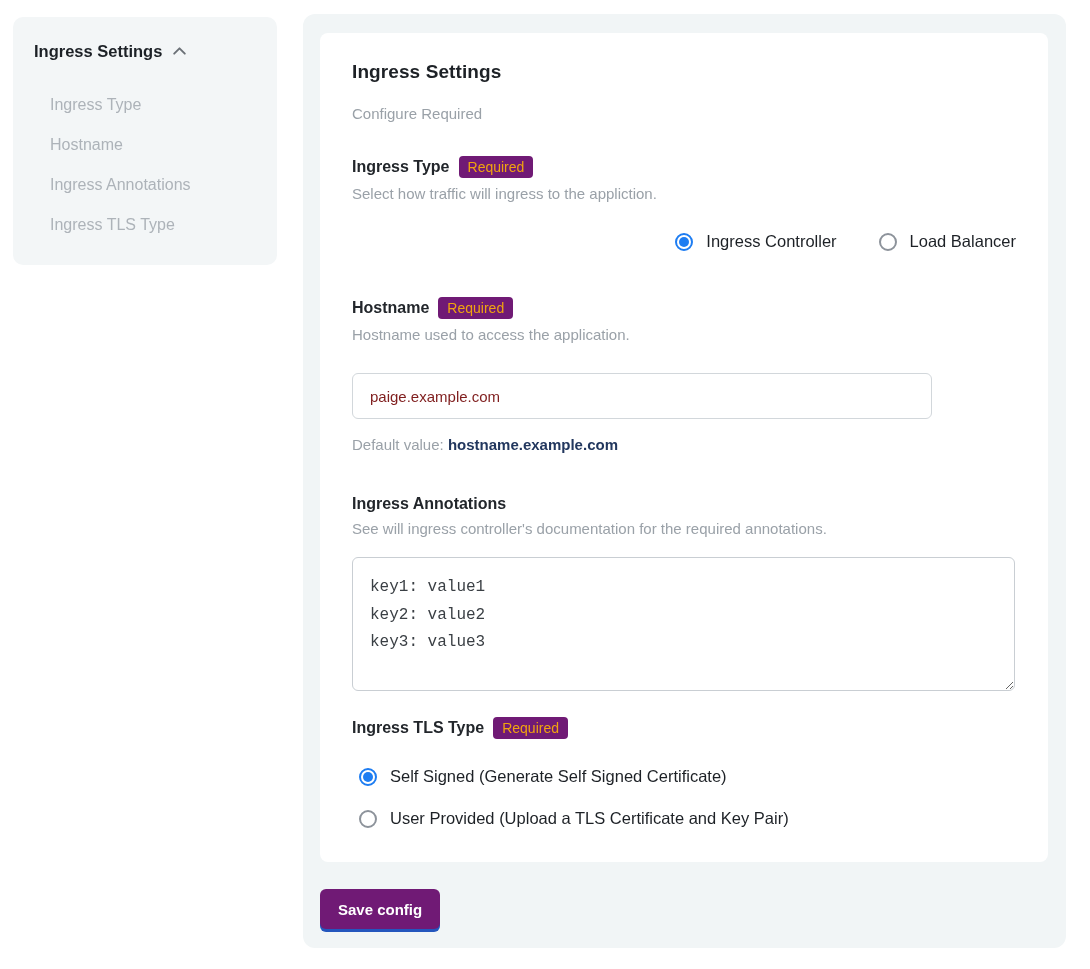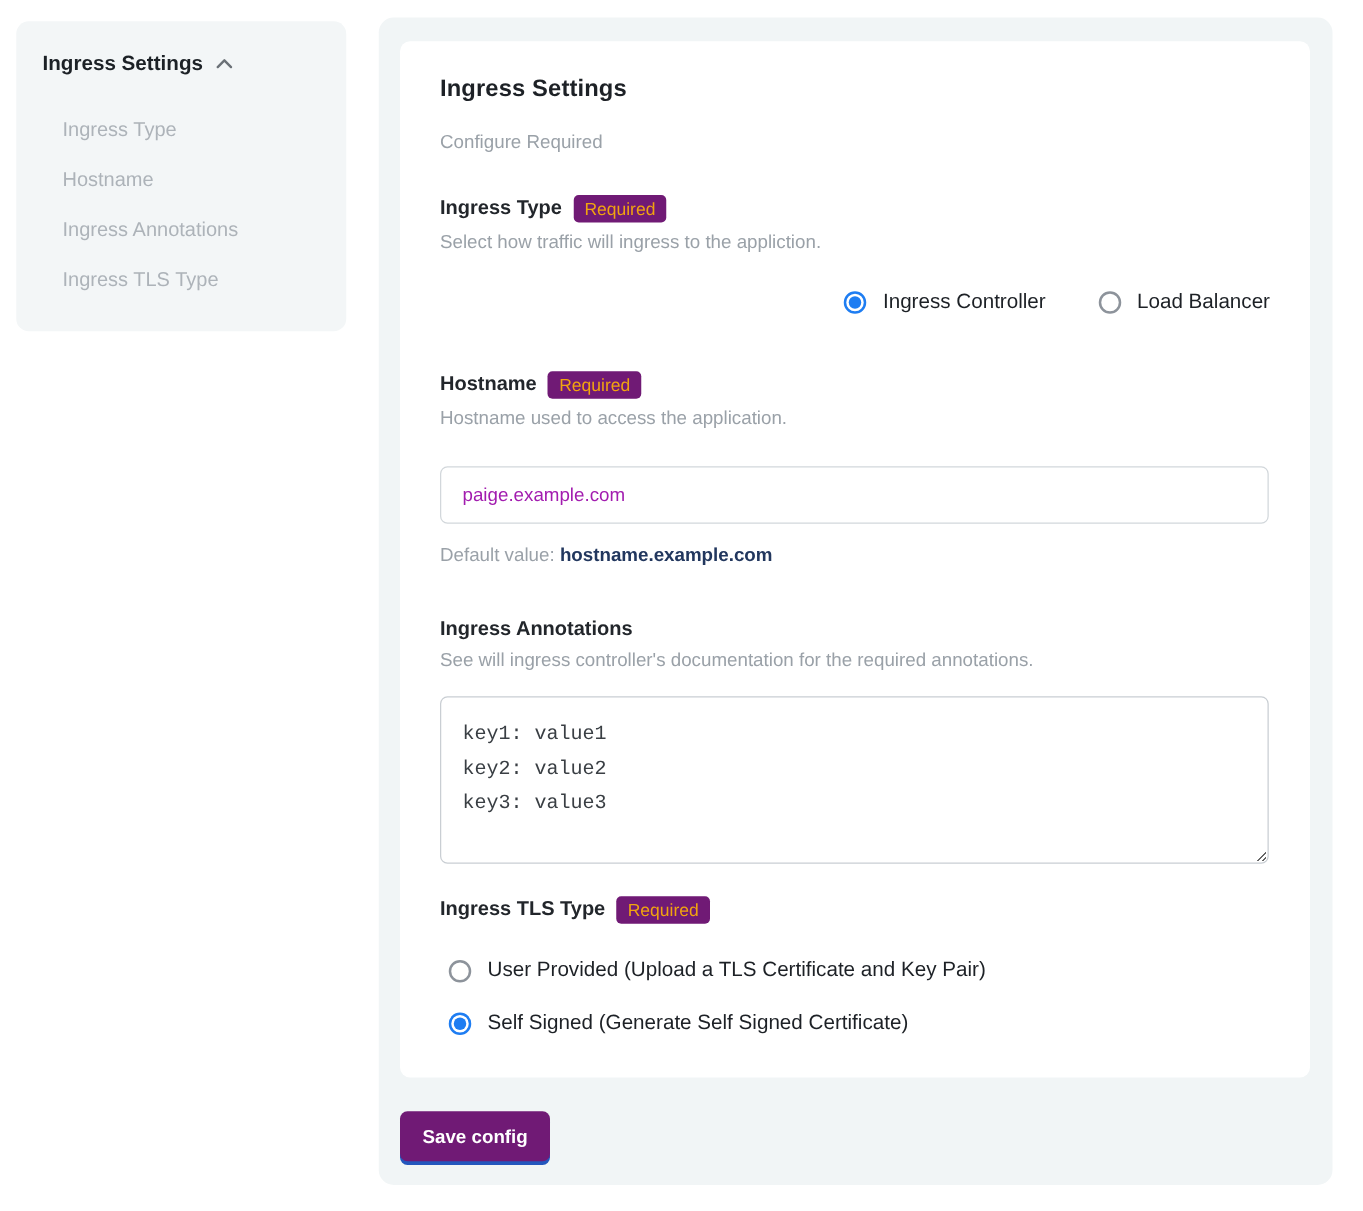--- a/index.html
+++ b/index.html
@@ -110,25 +110,25 @@
   .radio.checked::after {
     content: "";
     position: absolute; inset: 2px;
     background: #1e7df2;
     border-radius: 50%;
   }
 
   
   .text-input {
     margin-top: 30px;
-    width: 663px; height: 46px;
+    width: 580px; height: 46px;
     border: 1px solid #d2d7db;
     border-radius: 6px;
     padding: 0 17px;
-    font-size: 15px; color: #a21caf;
+    font-size: 15px; color: #7f1d1d;
     font-family: "Liberation Sans", sans-serif;
     outline: none;
     display: block;
   }
   .default-line {
     margin-top: 17px;
     font-size: 15px; color: #9aa1a8;
   }
   .default-line b { color: #22375e; font-weight: 700; }
 
@@ -229,26 +229,26 @@
 key3: value3</textarea>
     </section>
 
     <section class="section tls">
       <div class="label-row">
         <span class="field-label">Ingress TLS Type</span>
         <span class="required-badge">Required</span>
       </div>
       <div class="radio-stack">
         <label class="radio-opt">
+          <span class="radio checked"></span>
+          <span>Self Signed (Generate Self Signed Certificate)</span>
+        </label>
+        <label class="radio-opt">
           <span class="radio"></span>
           <span>User Provided (Upload a TLS Certificate and Key Pair)</span>
         </label>
-        <label class="radio-opt">
-          <span class="radio checked"></span>
-          <span>Self Signed (Generate Self Signed Certificate)</span>
-        </label>
       </div>
     </section>
 
   </div>
 
   <button class="save-button">Save config</button>
 </div>
 
 </body></html>

